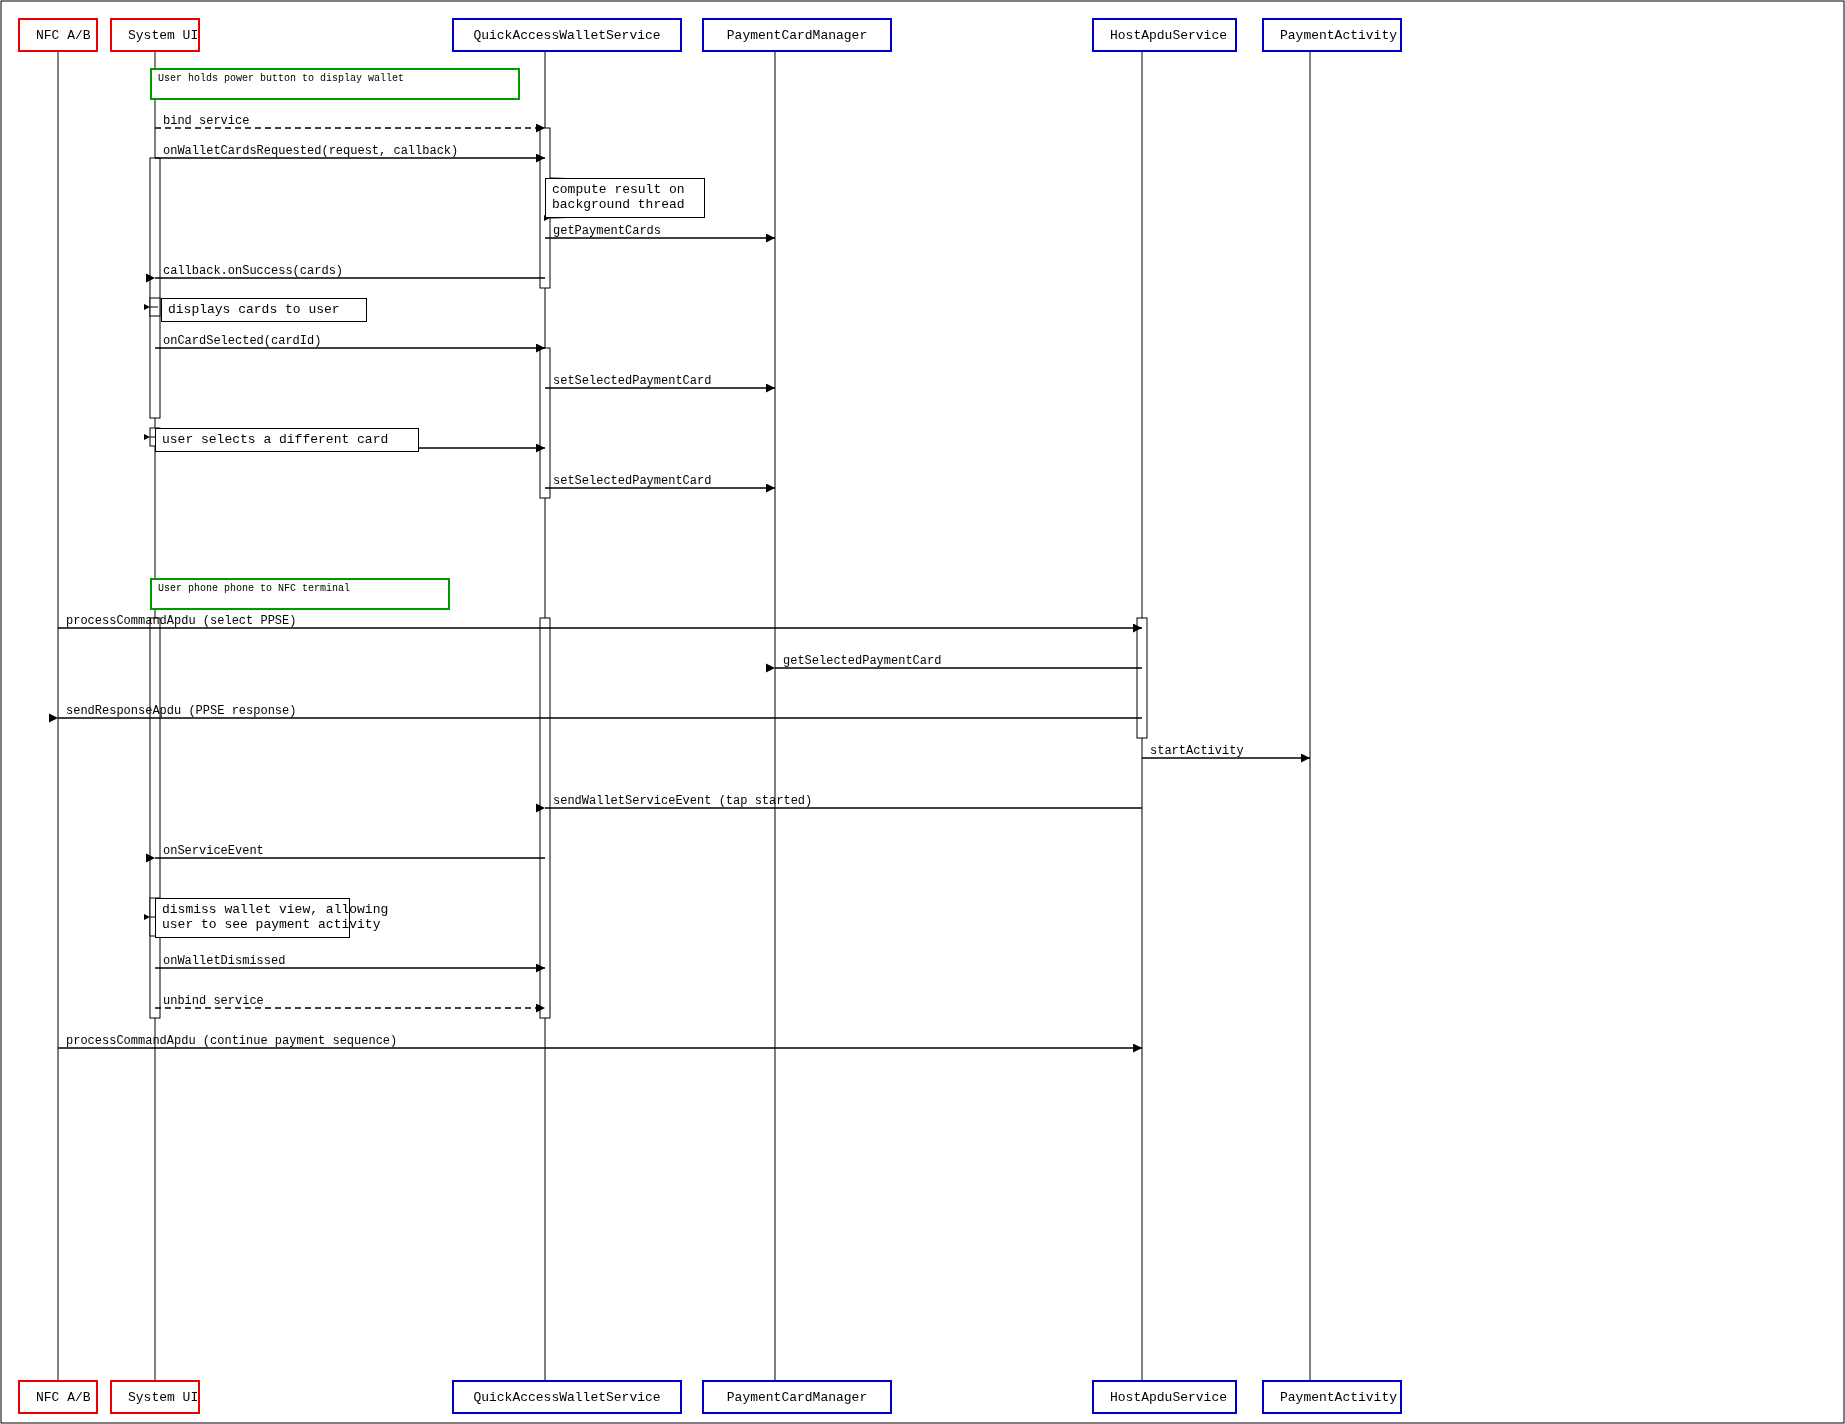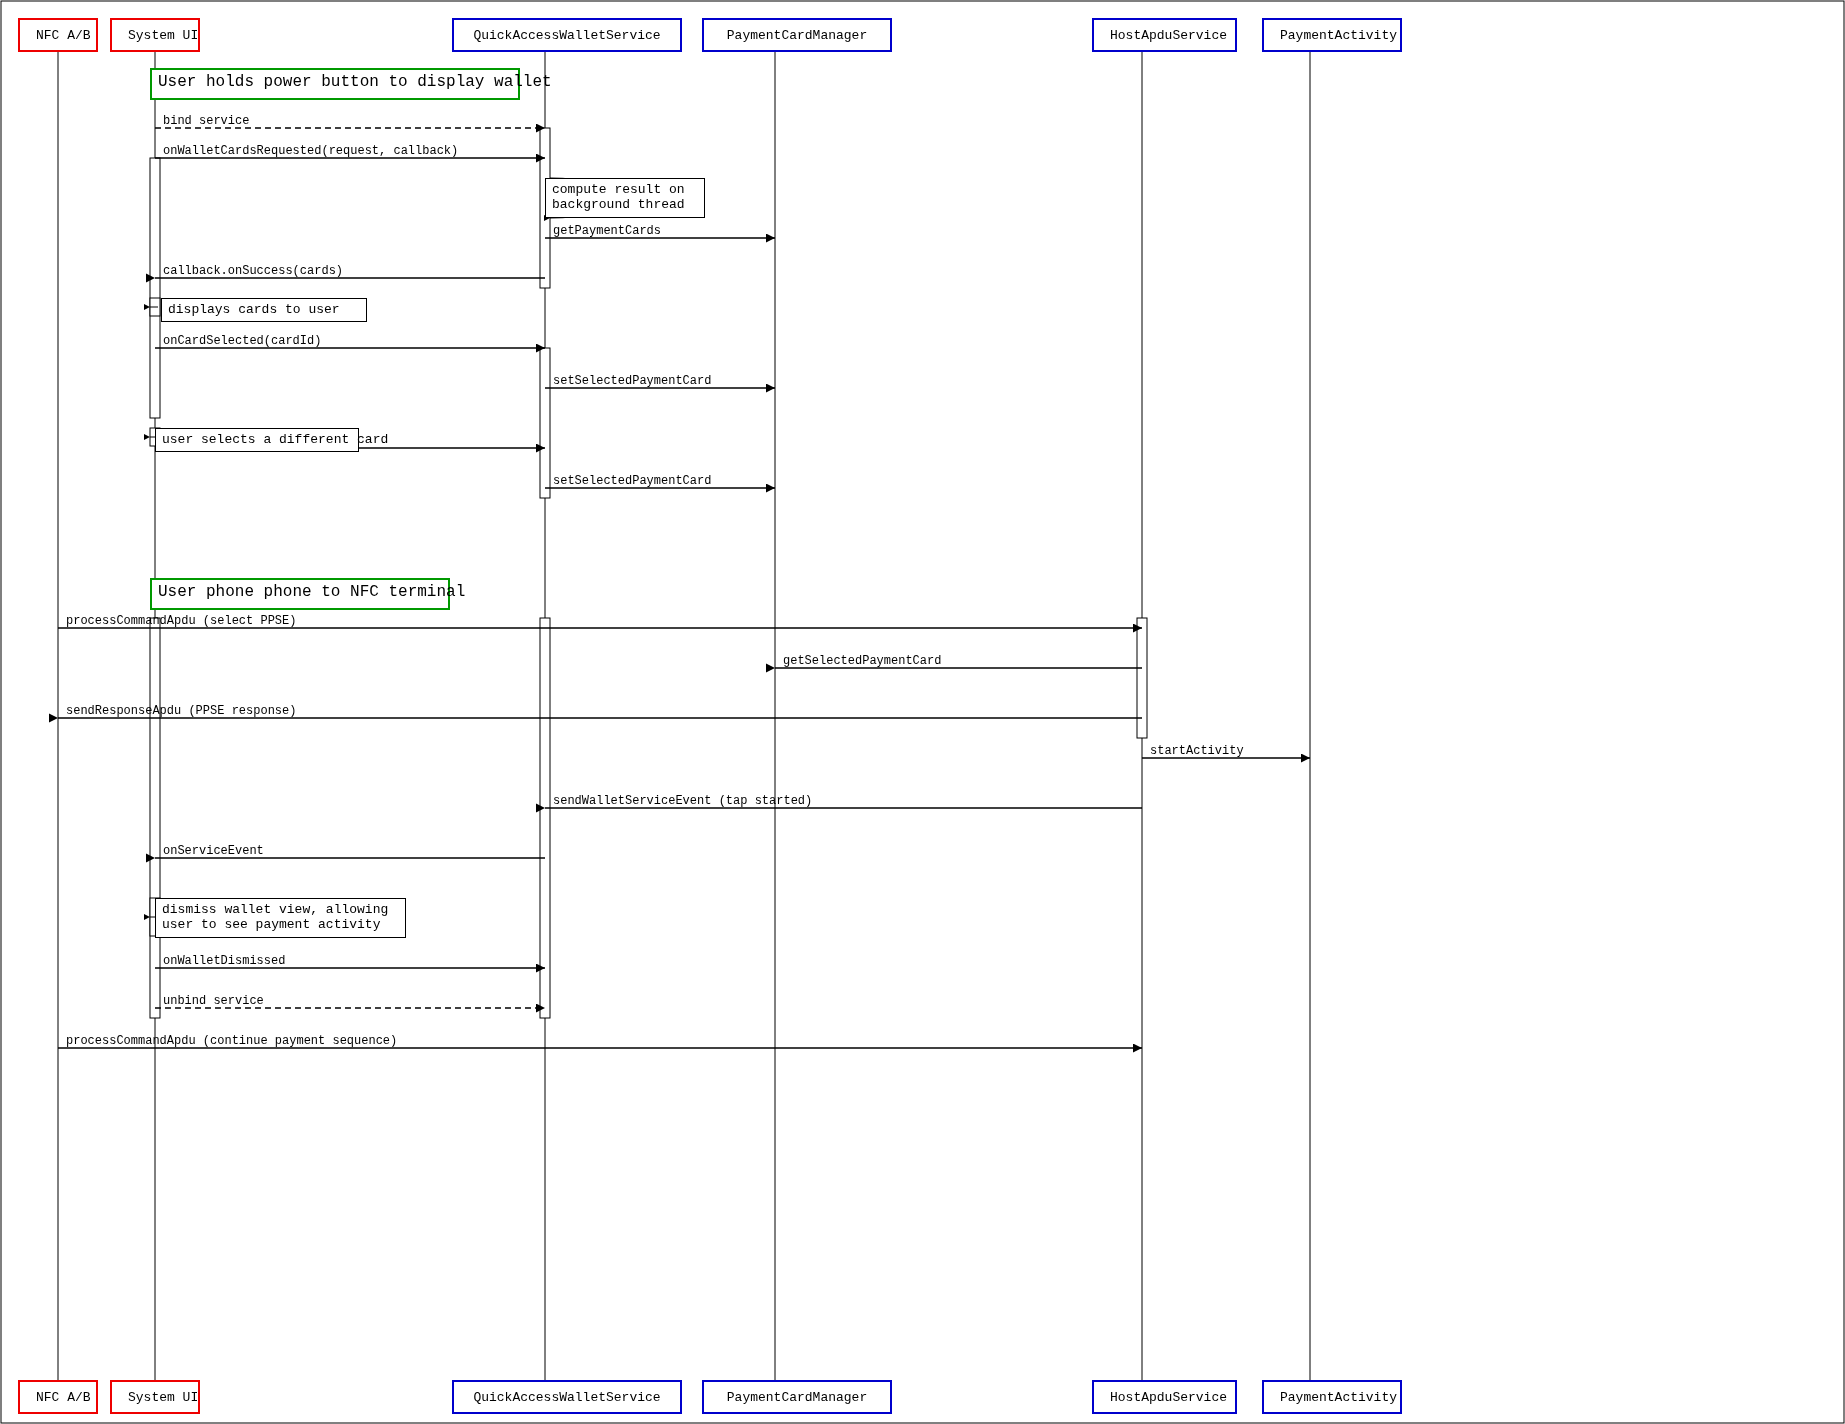--- a/index.html
+++ b/index.html
@@ -27,21 +27,21 @@
       text-align: center;
       background: #fff;
     }
     .lifeline-box.red { border-color: #e00; color: #000; }
     .lifeline-box.blue { border-color: #00c; color: #000; margin-left: 22px; }
     
     .note-box {
       position: absolute;
       border: 2px solid #090;
       padding: 3px 6px;
-      font-size: 16px;
+      font-size: 10px;
       white-space: pre;
       background: #fff;
     }
     
     .self-note {
       position: absolute;
       border: 1px solid #000;
       padding: 3px 6px;
       font-size: 13px;
       white-space: pre;
@@ -135,16 +135,16 @@
     <div class="lifeline-box red" style="left: 110px; top: 1380px; width: 90px; height: 34px; line-height: 24px;">System UI</div>
     <div class="lifeline-box blue" style="left: 430px; top: 1380px; width: 230px; height: 34px; line-height: 24px;">QuickAccessWalletService</div>
     <div class="lifeline-box blue" style="left: 680px; top: 1380px; width: 190px; height: 34px; line-height: 24px;">PaymentCardManager</div>
     <div class="lifeline-box blue" style="left: 1070px; top: 1380px; width: 145px; height: 34px; line-height: 24px;">HostApduService</div>
     <div class="lifeline-box blue" style="left: 1240px; top: 1380px; width: 140px; height: 34px; line-height: 24px;">PaymentActivity</div>
     <div class="note-box" style="left: 150px; top: 68px; width: 370px; min-height: 32px;">User holds power button to display wallet</div>
     <div class="note-box" style="left: 150px; top: 578px; width: 300px; min-height: 32px;">User phone phone to NFC terminal</div>
     <div class="self-note" style="left: 545px; top: 178px; width: 160px; min-height: 40px;">compute result on
 background thread</div>
     <div class="self-note" style="left: 161px; top: 298px; width: 206px; min-height: 24px;">displays cards to user</div>
-    <div class="self-note" style="left: 155px; top: 428px; width: 204px; min-height: 24px;">user selects a different card</div>
-    <div class="self-note" style="left: 155px; top: 898px; width: 251px; min-height: 40px;">dismiss wallet view, allowing
+    <div class="self-note" style="left: 155px; top: 428px; width: 264px; min-height: 24px;">user selects a different card</div>
+    <div class="self-note" style="left: 155px; top: 898px; width: 195px; min-height: 40px;">dismiss wallet view, allowing
 user to see payment activity</div>
   </div>
 
 </body></html>

